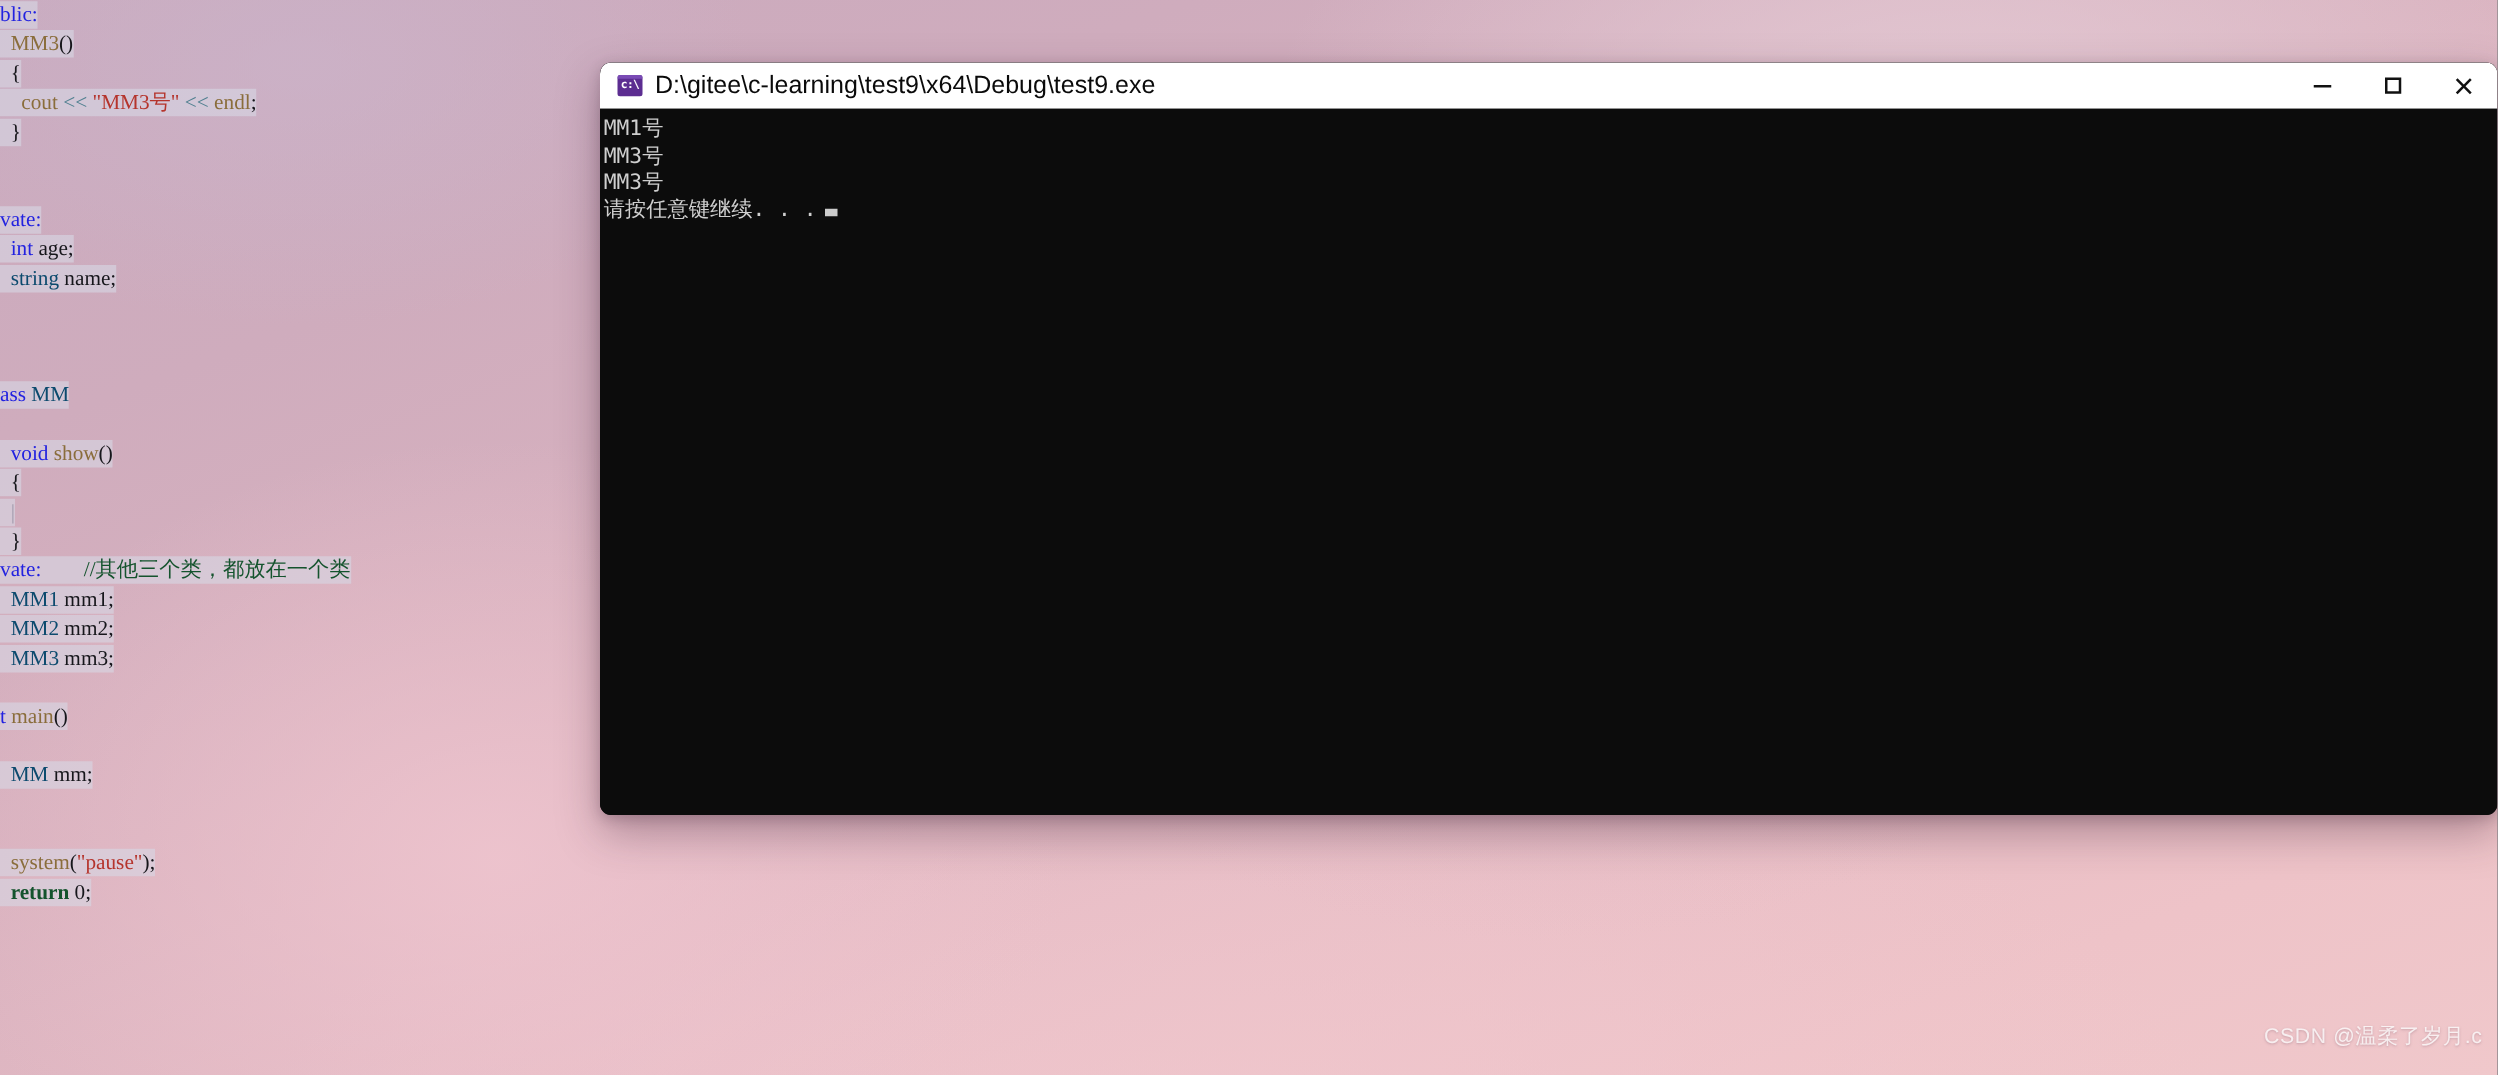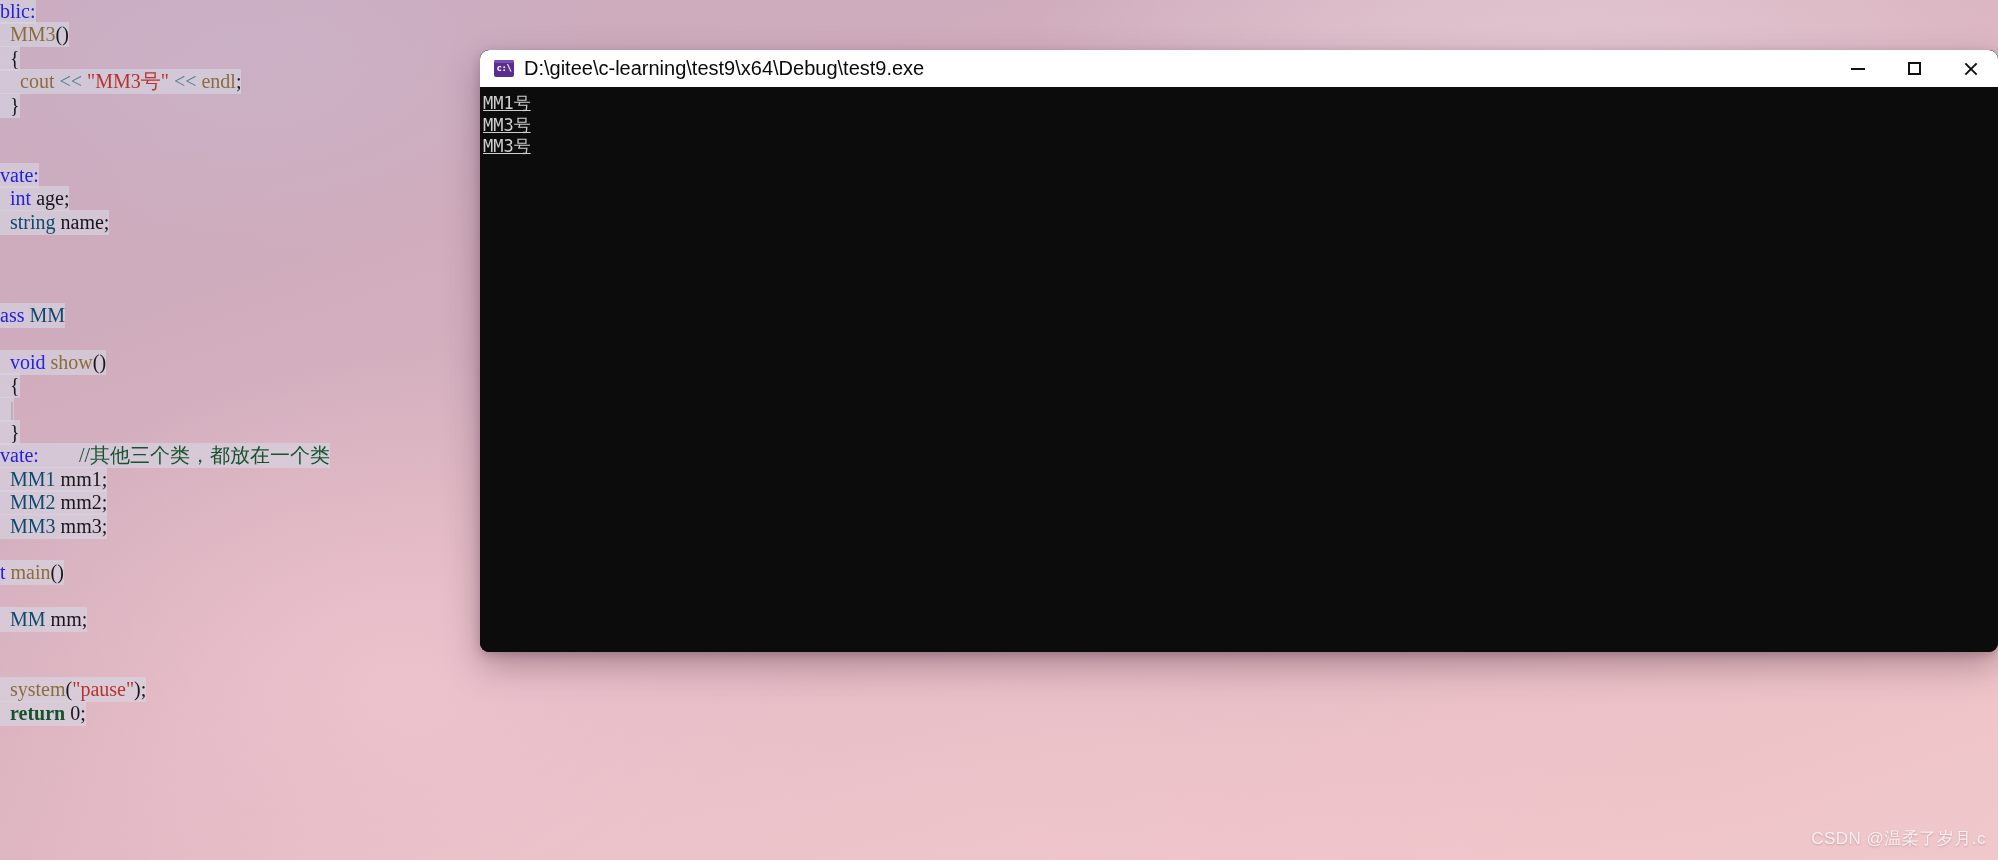--- a/index.html
+++ b/index.html
@@ -40,21 +40,21 @@
 
   
   .editor {
     position: absolute;
     left: 0;
     top: 0;
     width: 486px;
     height: 800px;
     overflow: hidden;
     font-family: "Liberation Serif", serif;
-    font-size: 20px;
+    font-size: 17px;
     line-height: 23.4px;
     white-space: pre;
   }
   .code-line {
     height: 23.4px;
     position: relative;
     white-space: pre;
   }
   
   .chip {
@@ -172,40 +172,39 @@
   .console-body {
     position: relative;
     height: 565px;
     background: #0c0c0c;
     padding: 6px 0 0 3px;
     font-family: "DejaVu Sans Mono", "Liberation Mono", monospace;
     font-size: 17px;
     line-height: 21.5px;
     color: #cfcfcf;
     white-space: pre;
-    text-decoration: underline;
   }
   .console-line {
     height: 21.5px;
     white-space: pre;
   }
   .cursor-block {
     display: inline-block;
     width: 10px;
     height: 6px;
     background: #cccccc;
     vertical-align: baseline;
     margin-left: 7px;
   }
 
   
   .watermark {
     position: absolute;
     right: 12px;
-    bottom: 10px;
+    bottom: 20px;
     font-family: "Liberation Sans", sans-serif;
     font-size: 17px;
     color: rgba(255,255,255,0.78);
     letter-spacing: 0.5px;
     text-shadow: 0 1px 2px rgba(120,80,100,0.35);
     white-space: nowrap;
   }
 </style>
 </head>
 <body>
@@ -230,18 +229,18 @@
         </div>
         <div class="win-btn">
           <span class="box"></span>
         </div>
         <div class="win-btn">
           <span class="x"></span>
         </div>
       </div>
     </div>
 
-    <div class="console-body" id="console-body"><div class="console-line">MM1号</div><div class="console-line">MM3号</div><div class="console-line">MM3号</div></div>
+    <div class="console-body" id="console-body"><div class="console-line">MM1号</div><div class="console-line">MM3号</div><div class="console-line">MM3号</div><div class="console-line">请按任意键继续. . .<span class="cursor-block"></span></div></div>
   </div>
 
   <div class="watermark">CSDN @温柔了岁月.c</div>
 
 </div>
 
 </body></html>

